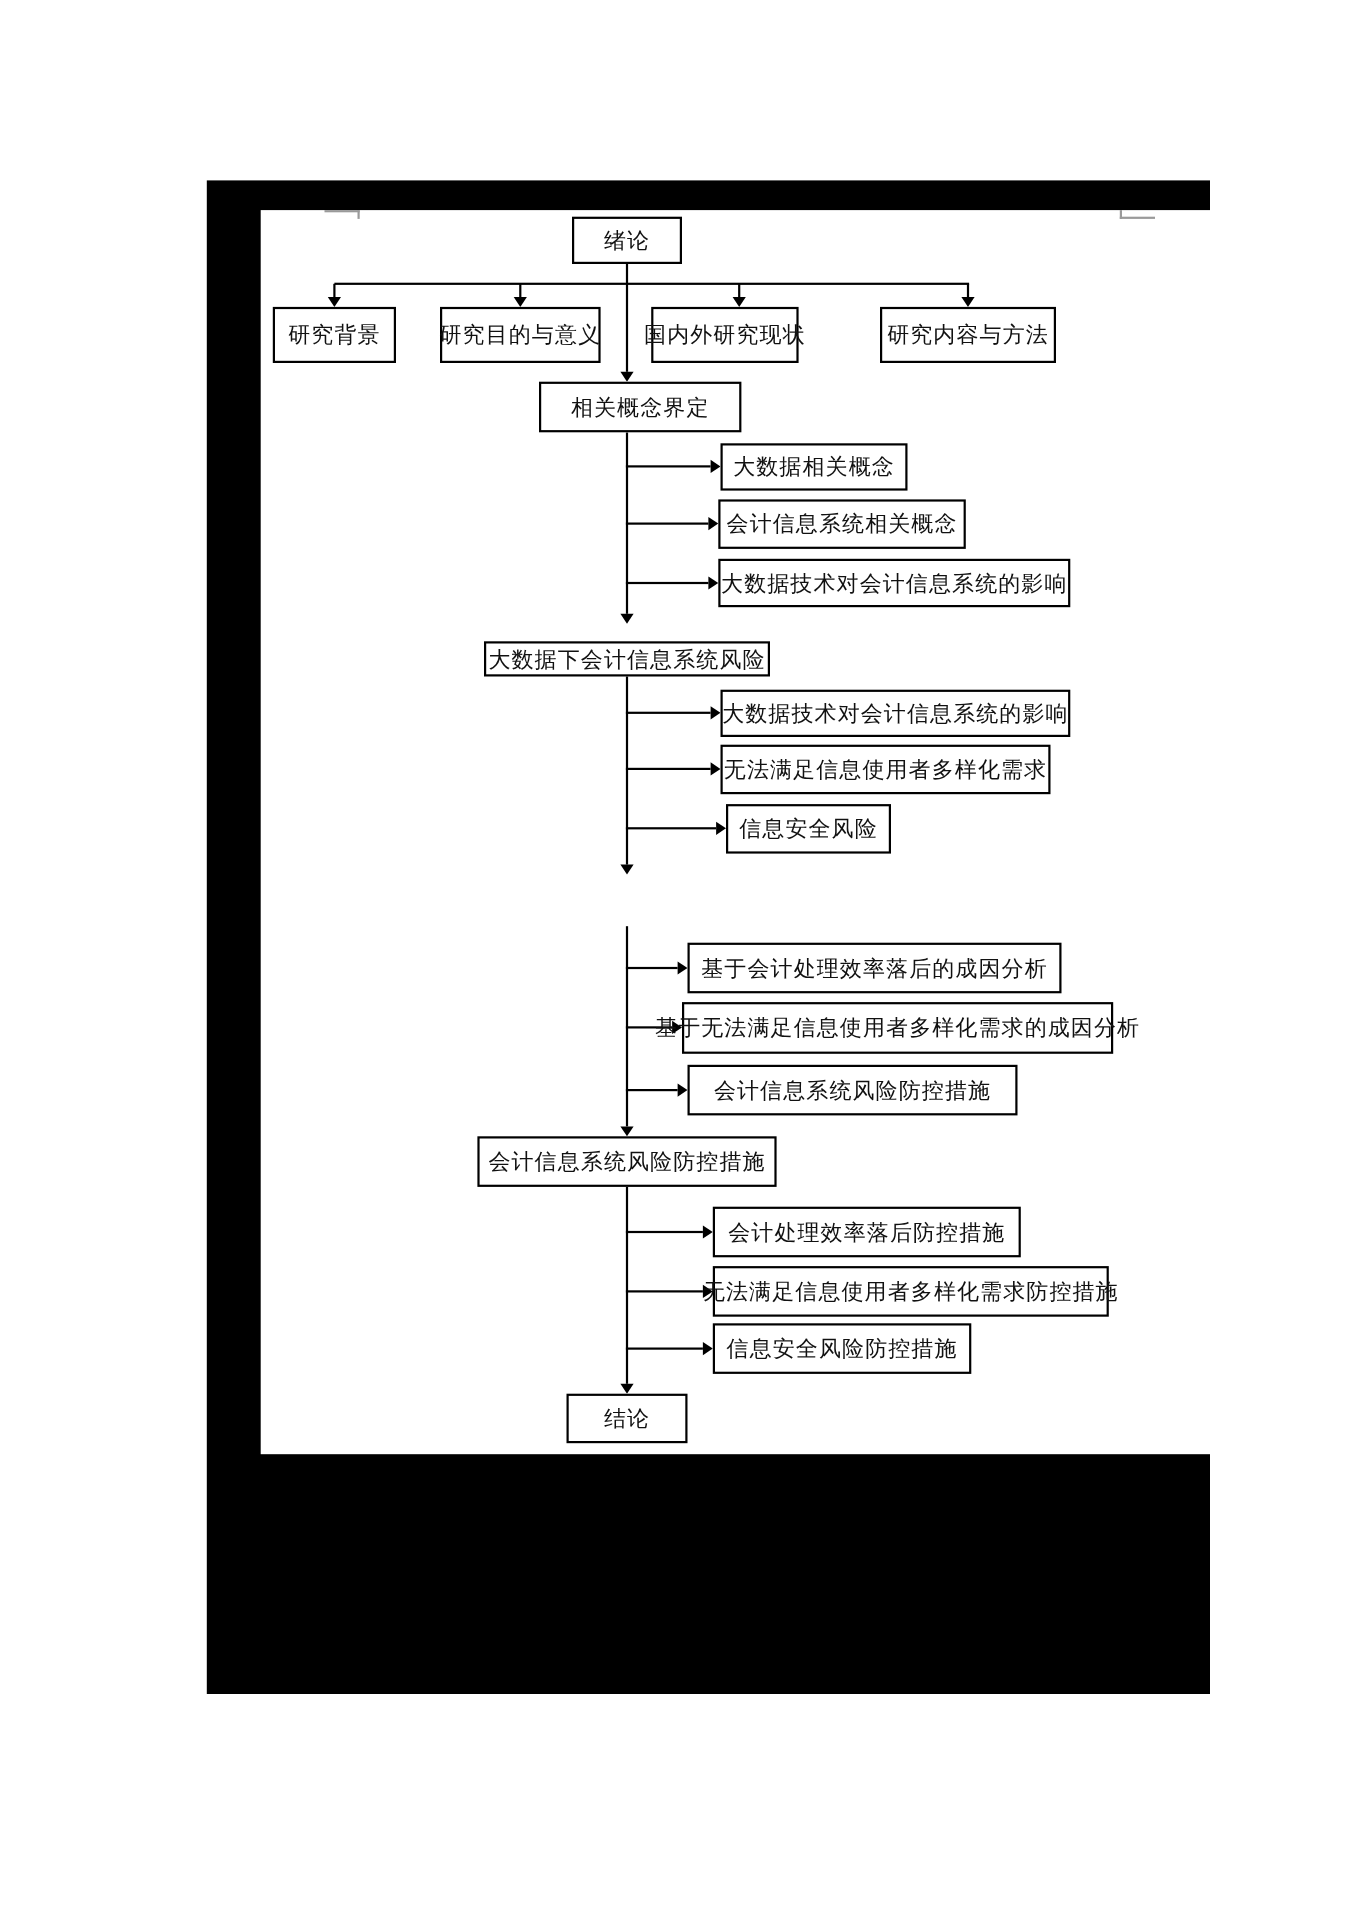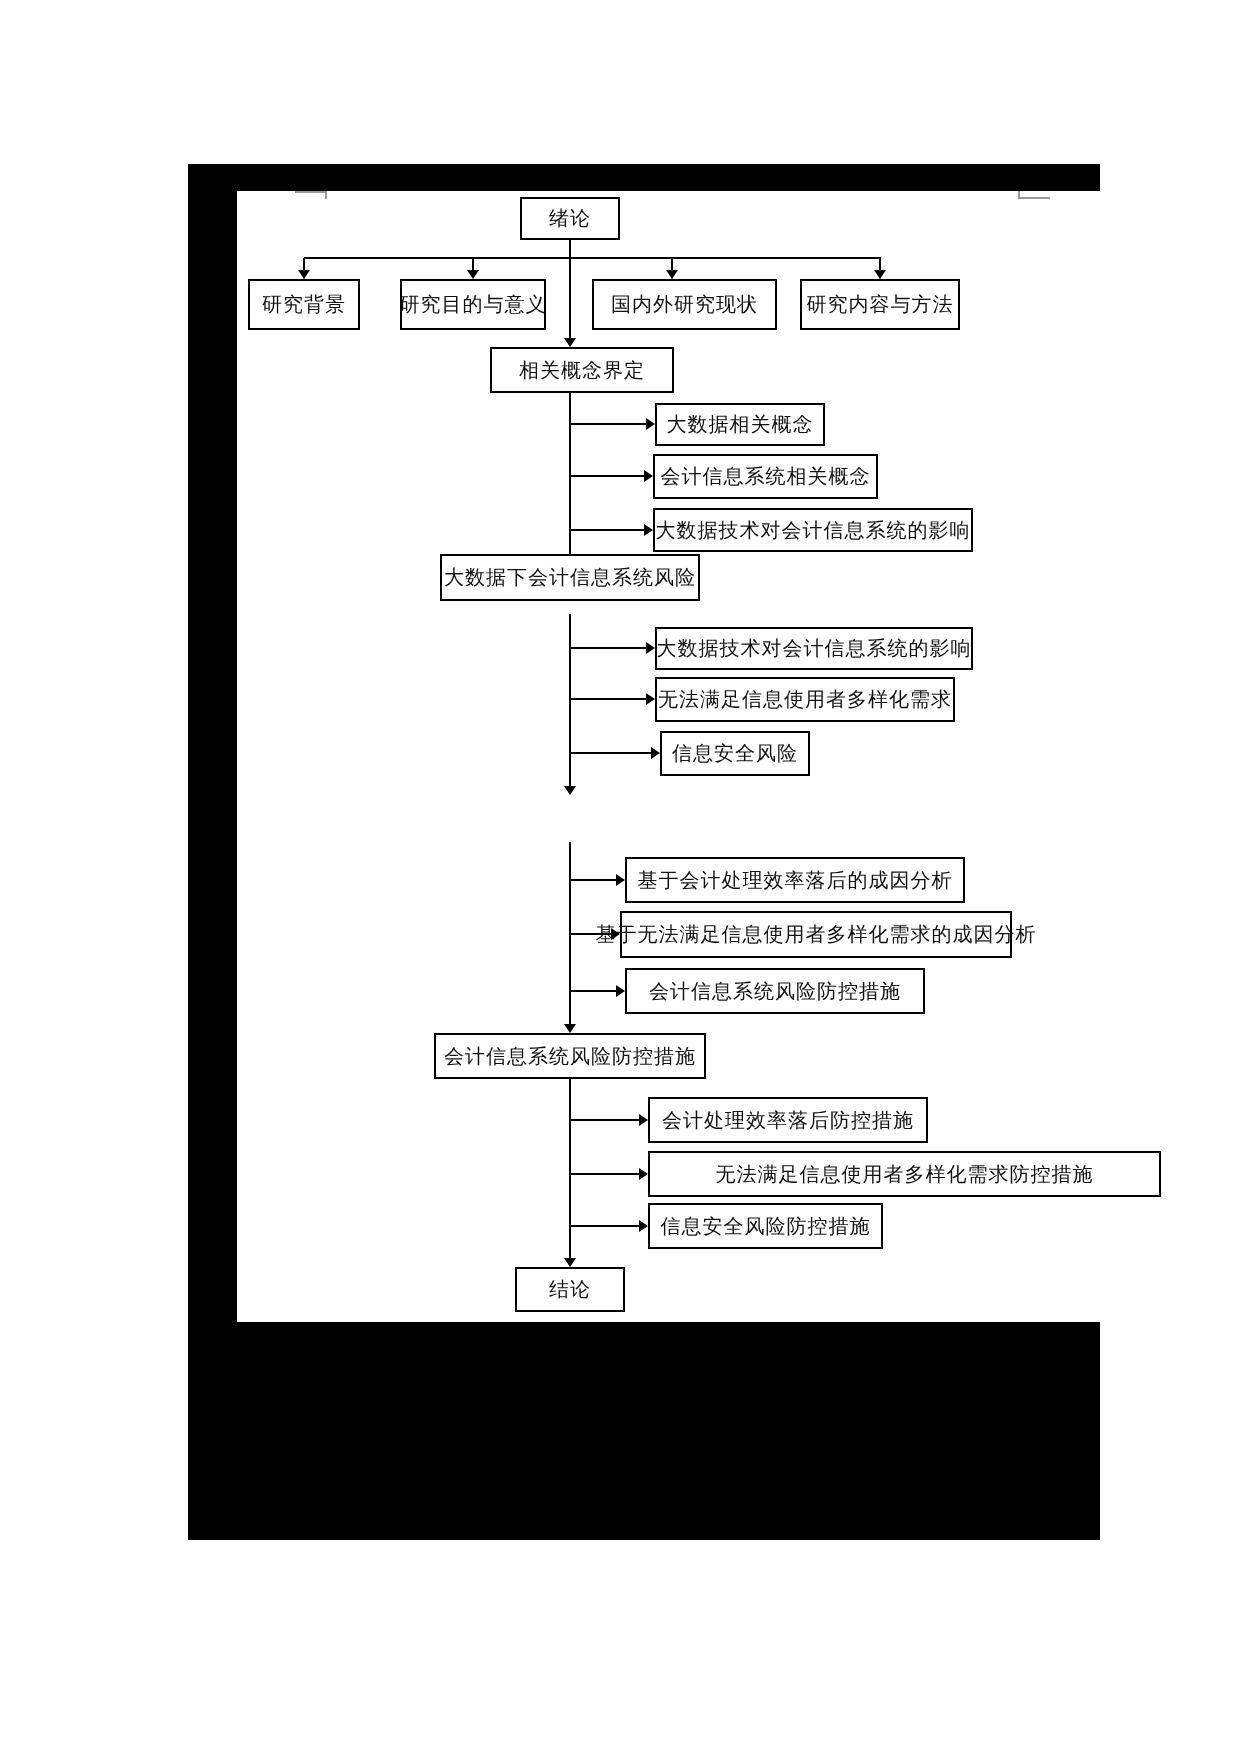--- a/index.html
+++ b/index.html
@@ -75,32 +75,32 @@
   <div class="hline" style="left:569px;top:1119px;width:70px;height:2px"></div>
   <div class="arr-r" style="left:639px;top:1114px"></div>
   <div class="hline" style="left:569px;top:1173px;width:70px;height:2px"></div>
   <div class="arr-r" style="left:639px;top:1168px"></div>
   <div class="hline" style="left:569px;top:1225px;width:70px;height:2px"></div>
   <div class="arr-r" style="left:639px;top:1220px"></div>
 
   <div class="node" style="left:520px;top:197px;width:100px;height:43px">绪论</div>
   <div class="node" style="left:248px;top:279px;width:112px;height:51px">研究背景</div>
   <div class="node" style="left:400px;top:279px;width:146px;height:51px">研究目的与意义</div>
-  <div class="node" style="left:592px;top:279px;width:185px;height:51px">国内外研究现状</div>
+  <div class="node" style="left:592px;top:279px;width:134px;height:51px">国内外研究现状</div>
   <div class="node" style="left:800px;top:279px;width:160px;height:51px">研究内容与方法</div>
   <div class="node" style="left:490px;top:347px;width:184px;height:46px">相关概念界定</div>
   <div class="node" style="left:655px;top:403px;width:170px;height:43px">大数据相关概念</div>
   <div class="node" style="left:653px;top:454px;width:225px;height:45px">会计信息系统相关概念</div>
   <div class="node" style="left:653px;top:508px;width:320px;height:44px">大数据技术对会计信息系统的影响</div>
-  <div class="node" style="left:440px;top:554px;width:260px;height:47px">大数据下会计信息系统风险</div>
+  <div class="node" style="left:440px;top:583px;width:260px;height:32px">大数据下会计信息系统风险</div>
   <div class="node" style="left:655px;top:627px;width:318px;height:43px">大数据技术对会计信息系统的影响</div>
   <div class="node" style="left:655px;top:677px;width:300px;height:45px">无法满足信息使用者多样化需求</div>
   <div class="node" style="left:660px;top:731px;width:150px;height:45px">信息安全风险</div>
   <div class="node" style="left:625px;top:857px;width:340px;height:46px">基于会计处理效率落后的成因分析</div>
   <div class="node" style="left:620px;top:911px;width:392px;height:47px">基于无法满足信息使用者多样化需求的成因分析</div>
   <div class="node" style="left:625px;top:968px;width:300px;height:46px">会计信息系统风险防控措施</div>
   <div class="node" style="left:434px;top:1033px;width:272px;height:46px">会计信息系统风险防控措施</div>
   <div class="node" style="left:648px;top:1097px;width:280px;height:46px">会计处理效率落后防控措施</div>
-  <div class="node" style="left:648px;top:1151px;width:513px;height:46px">无法满足信息使用者多样化需求防控措施</div>
+  <div class="node" style="left:648px;top:1151px;width:360px;height:46px">无法满足信息使用者多样化需求防控措施</div>
   <div class="node" style="left:648px;top:1203px;width:235px;height:46px">信息安全风险防控措施</div>
   <div class="node" style="left:515px;top:1267px;width:110px;height:45px">结论</div>
 
 </div>
 
 </body></html>

